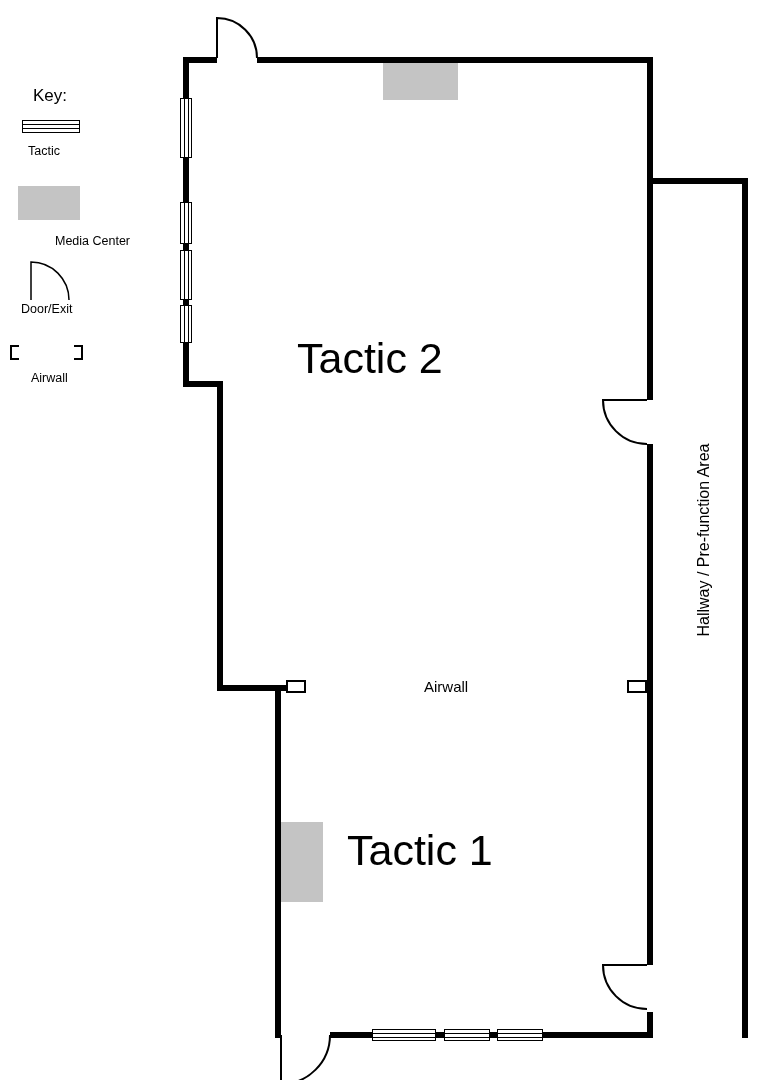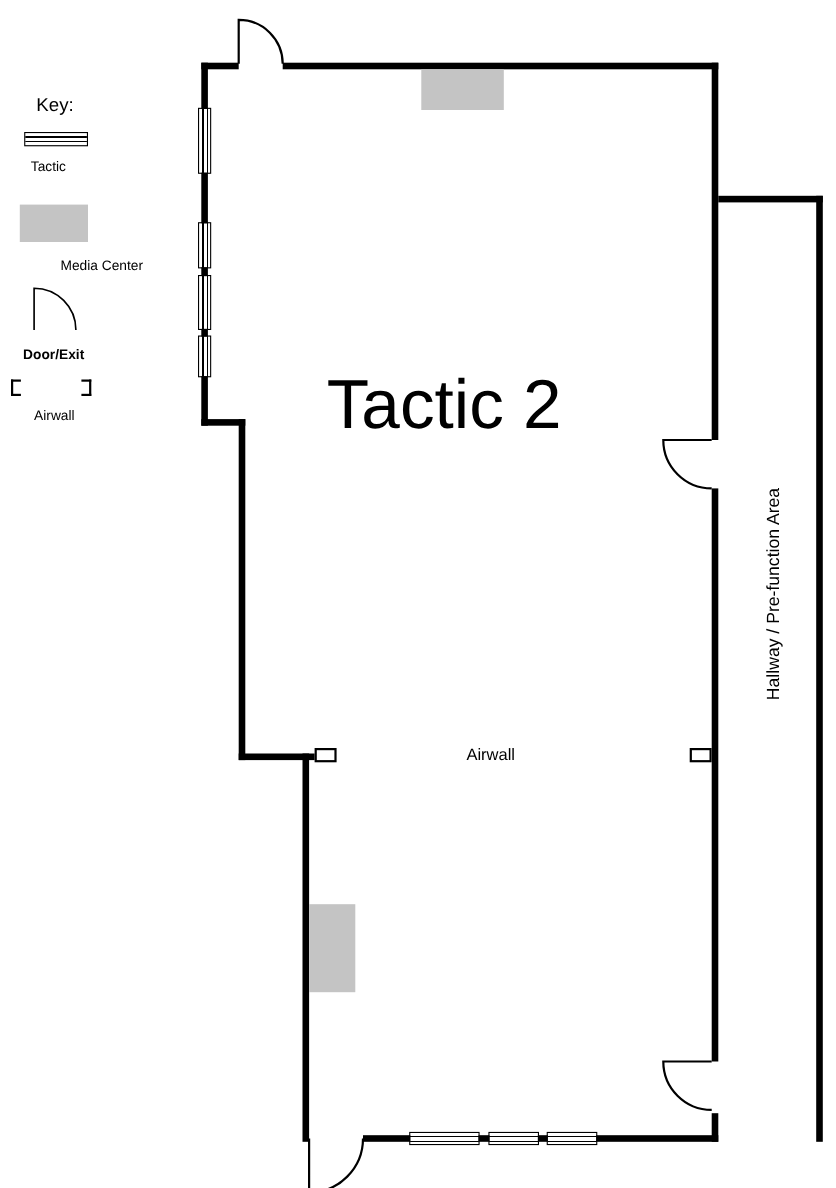--- a/index.html
+++ b/index.html
@@ -33,21 +33,21 @@
     border: 1px solid #000;
     background: repeating-linear-gradient(to right, #fff 0 3px, #000 3px 4px);
   }
   .bracket {
     position: absolute;
     background: #fff;
     border: 2px solid #000;
   }
   .room-label {
     position: absolute;
-    font-size: 63px;
+    font-size: 43px;
     line-height: 1;
     white-space: nowrap;
     color: #000;
   }
   .small-label {
     position: absolute;
     font-size: 12.5px;
     white-space: nowrap;
     color: #000;
   }
@@ -91,21 +91,21 @@
 
   <div class="window-h" style="left:22px; top:120px; width:58px; height:13px;"></div>
   <div class="small-label" style="left:28px; top:144px;">Tactic</div>
 
   <div class="media-center" style="left:18px; top:186px; width:62px; height:34px;"></div>
   <div class="small-label" style="left:10px; top:234px;margin-left:45px;">Media Center</div>
 
   <svg class="door door-legend" style="left:28px; top:257px;" width="44" height="46" viewBox="0 0 44 46">
     <path d="M 3 43 L 3 5 A 38 38 0 0 1 41 43"></path>
   </svg>
-  <div class="small-label" style="left:21px; top:315px;font-weight:bold;">Door/Exit</div>
+  <div class="small-label" style="left:21px; top:302px;">Door/Exit</div>
 
   <div class="legend-bracket open-right" style="left:10px; top:345px;"></div>
   <div class="legend-bracket open-left" style="left:74px; top:345px;"></div>
   <div class="small-label" style="left:31px; top:371px;">Airwall</div>
 
   <div class="wall" style="left:183px; top:57px; width:34px; height:6px;"></div>
   <div class="wall" style="left:257px; top:57px; width:396px; height:6px;"></div>
 
   <div class="wall" style="left:183px; top:57px; width:6px; height:330px;"></div>
 
@@ -150,16 +150,17 @@
   </svg>
 
   <svg class="door" style="left:276px; top:1032px;" width="60" height="56" viewBox="0 0 60 56">
     <path d="M 5 3 L 5 52 A 49 49 0 0 0 54 3"></path>
   </svg>
 
   <div class="bracket" style="left:286px; top:680px; width:20px; height:13px;"></div>
   <div class="bracket" style="left:627px; top:680px; width:20px; height:13px;"></div>
 
   <div class="room-label" style="left:297px; top:337px;">Tactic 2</div>
+  <div class="room-label" style="left:347px; top:829px;">Tactic 1</div>
   <div class="airwall-text" style="left:424px; top:678px;">Airwall</div>
   <div class="hallway-label">Hallway / Pre-function Area</div>
 
 </div>
 
 </body></html>

